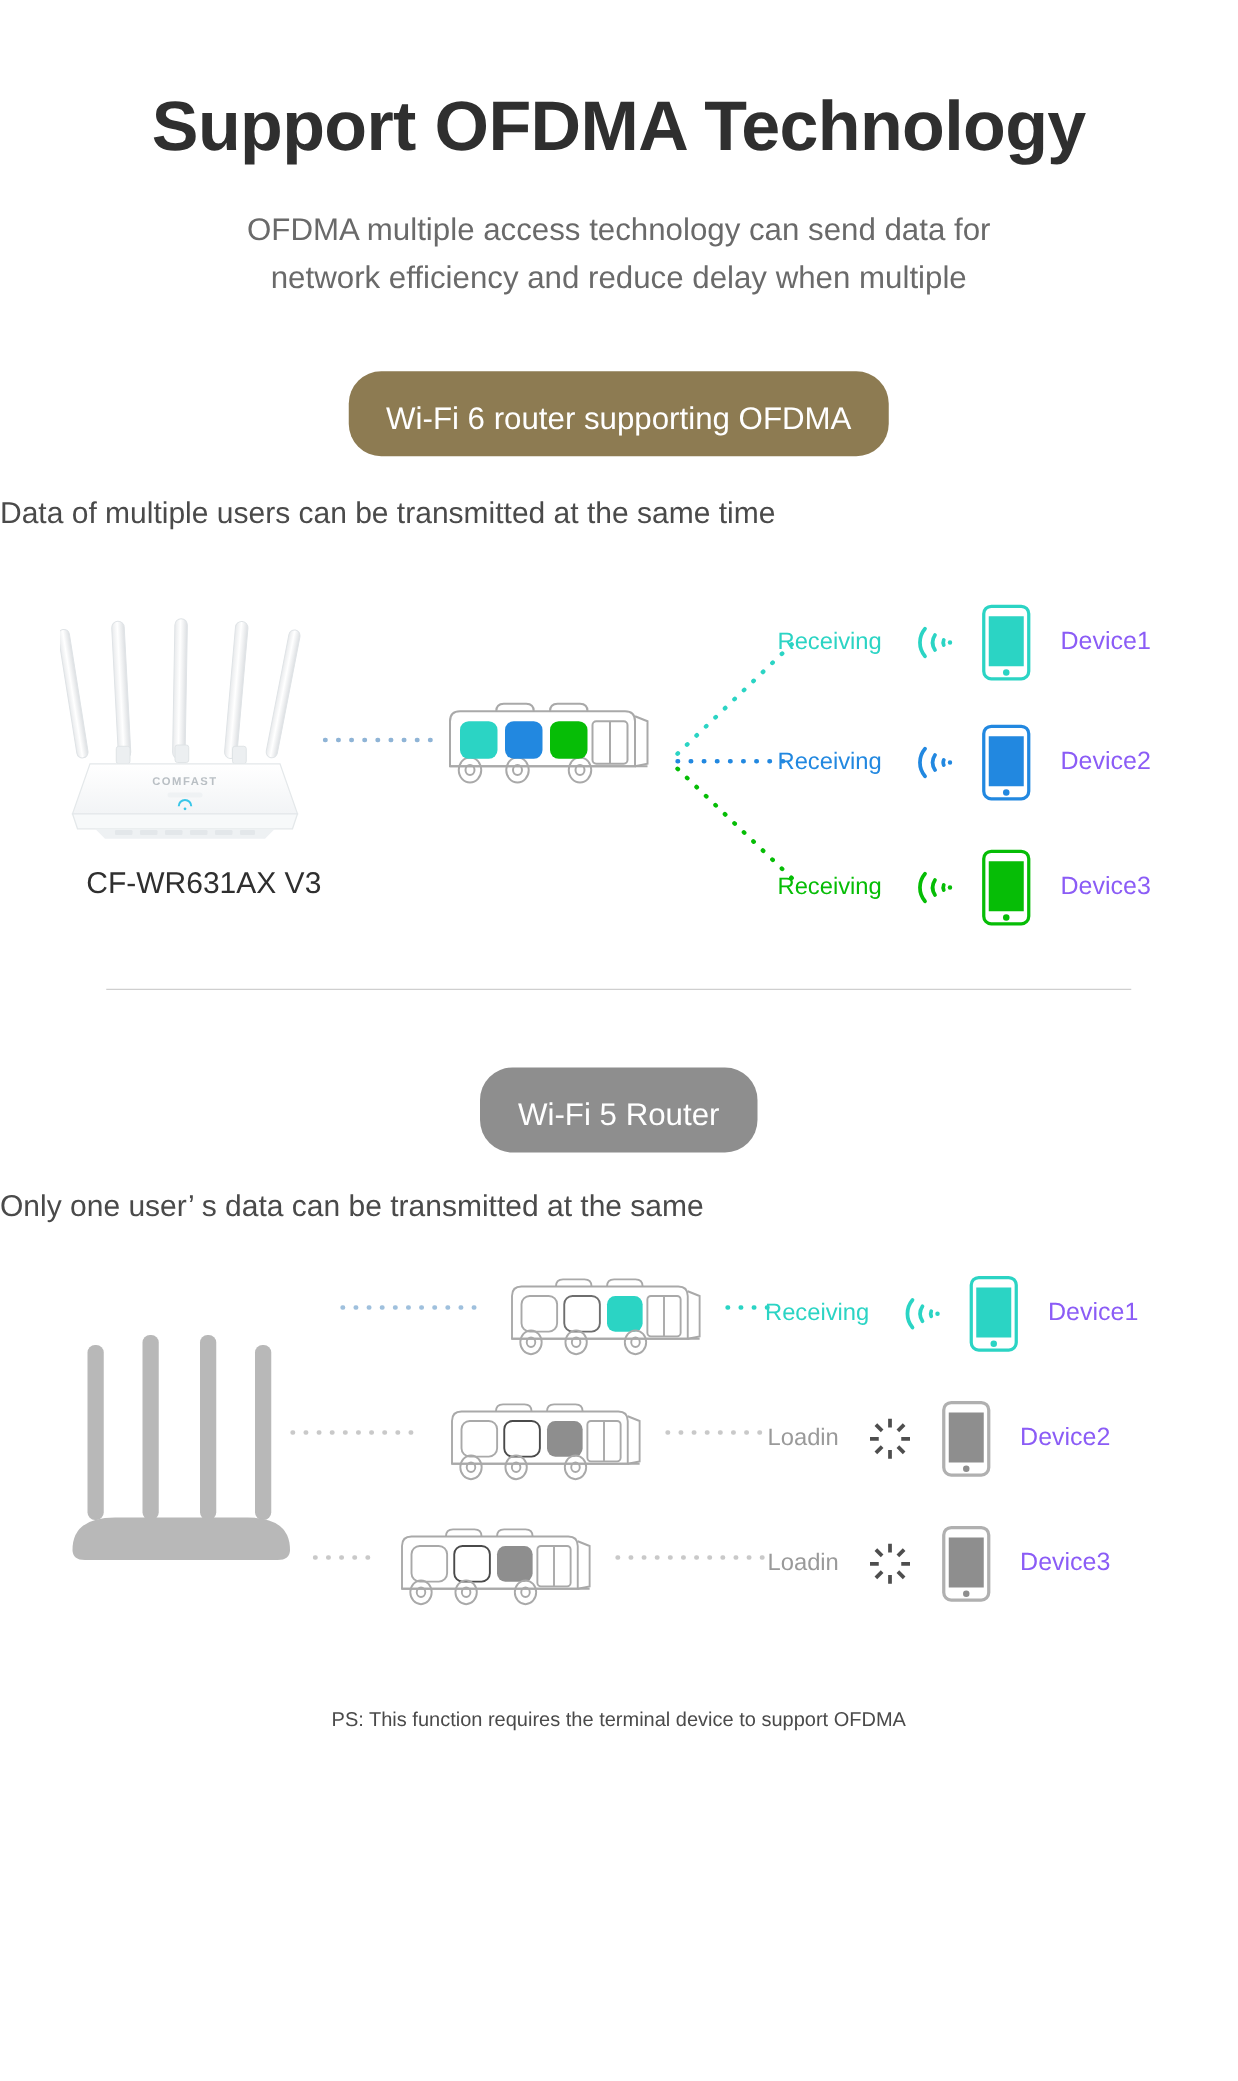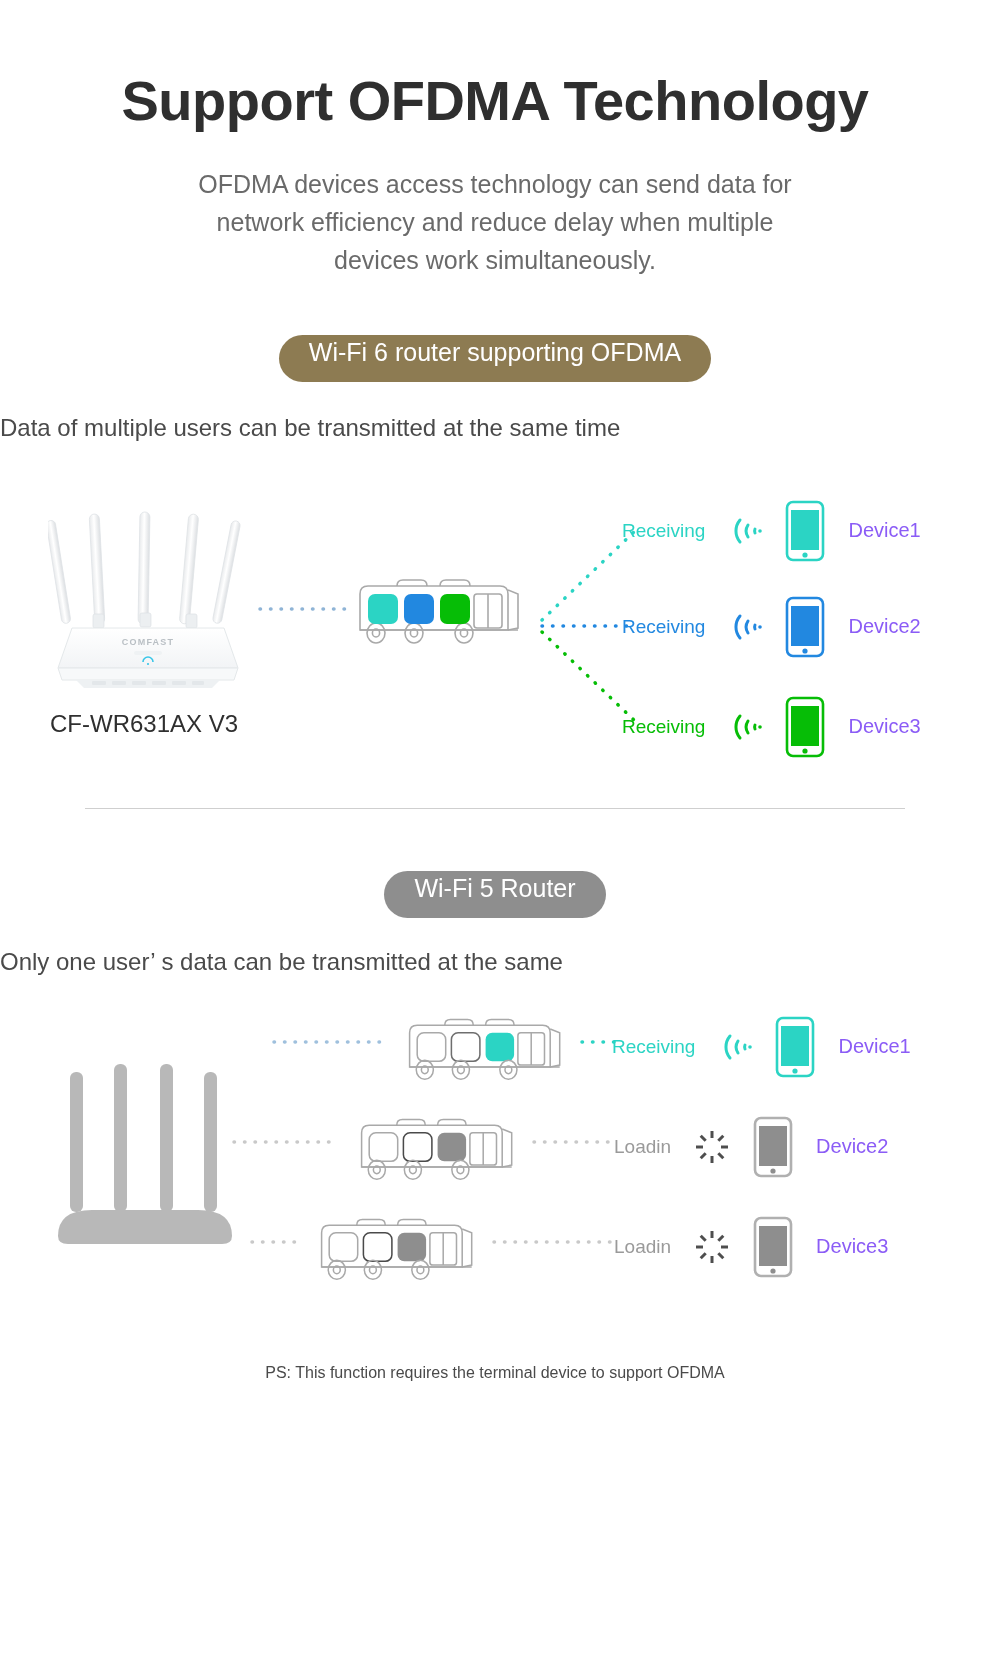--- a/index.html
+++ b/index.html
@@ -31,21 +31,21 @@
   .subtitle div { white-space: nowrap; }
 
   
   .pill-wrap { text-align: center; }
   .pill {
     display: inline-block;
     border-radius: 26px;
     color: #ffffff;
     font-size: 25px;
     line-height: 1;
-    padding: 5px 30px 17px;
+    padding: 26px 30px 17px;
     font-weight: 400;
   }
   .pill.gold { background: #8d7b52; }
   .pill.gray { background: #8e8e8e; }
 
   .section-note {
     text-align: left;
     font-size: 24px;
     color: #4a4a4a;
     font-weight: 300;
@@ -93,23 +93,22 @@
 
   
   .bus { position: absolute; }
 </style>
 </head>
 <body>
 
 <div class="header">
   <div class="title">Support OFDMA Technology</div>
   <div class="subtitle">
-    <div>OFDMA devices access technology can send data for</div>
+    <div>OFDMA multiple access technology can send data for</div>
     <div>network efficiency and reduce delay when multiple</div>
-    <div>devices work simultaneously.</div>
   </div>
 </div>
 
 <div class="pill-wrap wifi6-badge">
   <span class="pill gold" style="background: rgb(141, 123, 82);">Wi-Fi 6 router supporting OFDMA</span>
 </div>
 <div class="section-note wifi6-note">Data of multiple users can be transmitted at the same time</div>
 
 <div class="diagram6">
 
@@ -157,21 +156,21 @@
     <text x="100" y="139" text-anchor="middle" font-family="Liberation Sans, sans-serif" font-size="9" font-weight="700" letter-spacing="1.2" fill="#b9bfc4">COMFAST</text>
 
     <rect x="86" y="145" width="28" height="4" rx="2" fill="#eff2f4"></rect>
 
     <g transform="translate(100,156)">
       <path d="M-5,0 a5,5 0 0 1 10,0" fill="none" stroke="#39c6e8" stroke-width="1.6"></path>
       <circle cx="0" cy="2" r="1.1" fill="#39c6e8"></circle>
     </g>
   </svg>
 
-  <div style="position:absolute; left:50px; top:232px; font-size:24px; color:#2f2f2f; font-weight:300;">CF-WR631AX V3</div>
+  <div style="position:absolute; left:69px; top:232px; font-size:24px; color:#2f2f2f; font-weight:300;">CF-WR631AX V3</div>
 
   <svg style="position:absolute; left:258px; top:126px;" width="90" height="10">
     <line x1="2" y1="5" x2="88" y2="5" stroke="#8fb4d6" stroke-width="3.5" stroke-linecap="round" stroke-dasharray="0.5 10"></line>
   </svg>
 
   <svg class="bus" style="left:352px; top:92px;" width="180" height="80" viewBox="0 0 180 80">
     <g fill="none" stroke="#a9a9a9" stroke-width="1.6">
       <path d="M8,24 Q8,16 16,16 L148,16 Q156,16 156,24 L156,60 L8,60 Z"></path>
       <path d="M45,16 Q45,10 51,10 L69,10 Q75,10 75,16"></path>
       <path d="M88,16 Q88,10 94,10 L112,10 Q118,10 118,16"></path>

